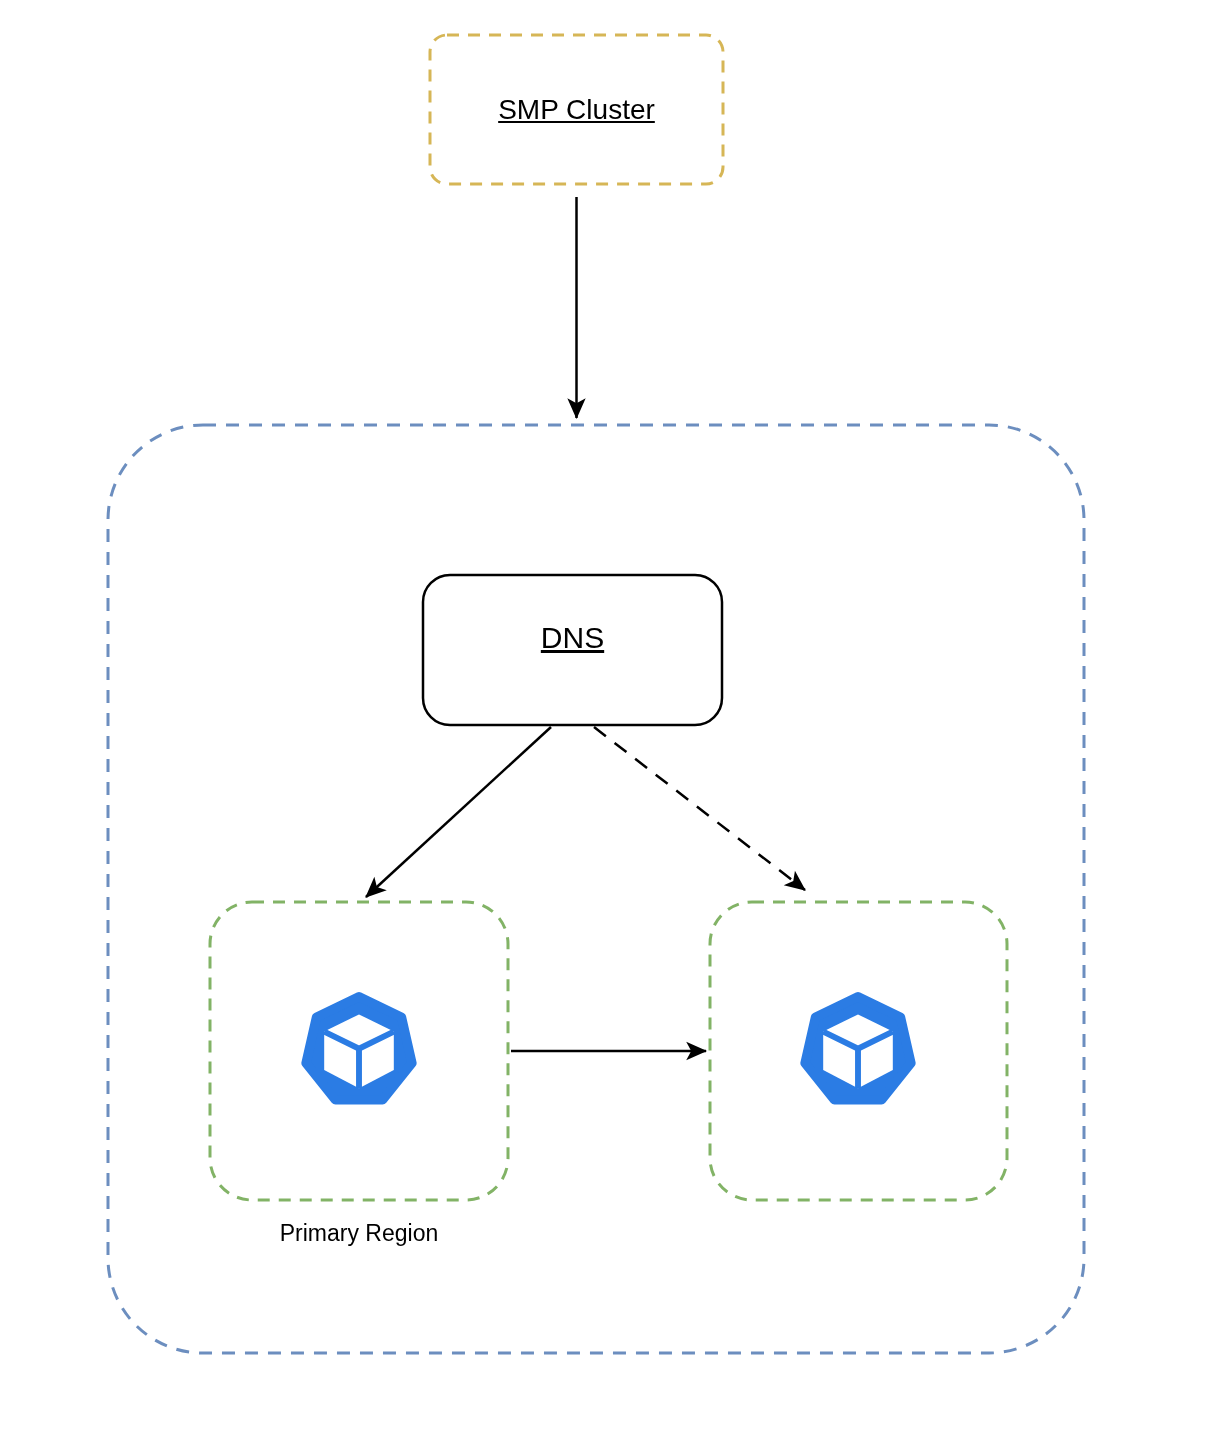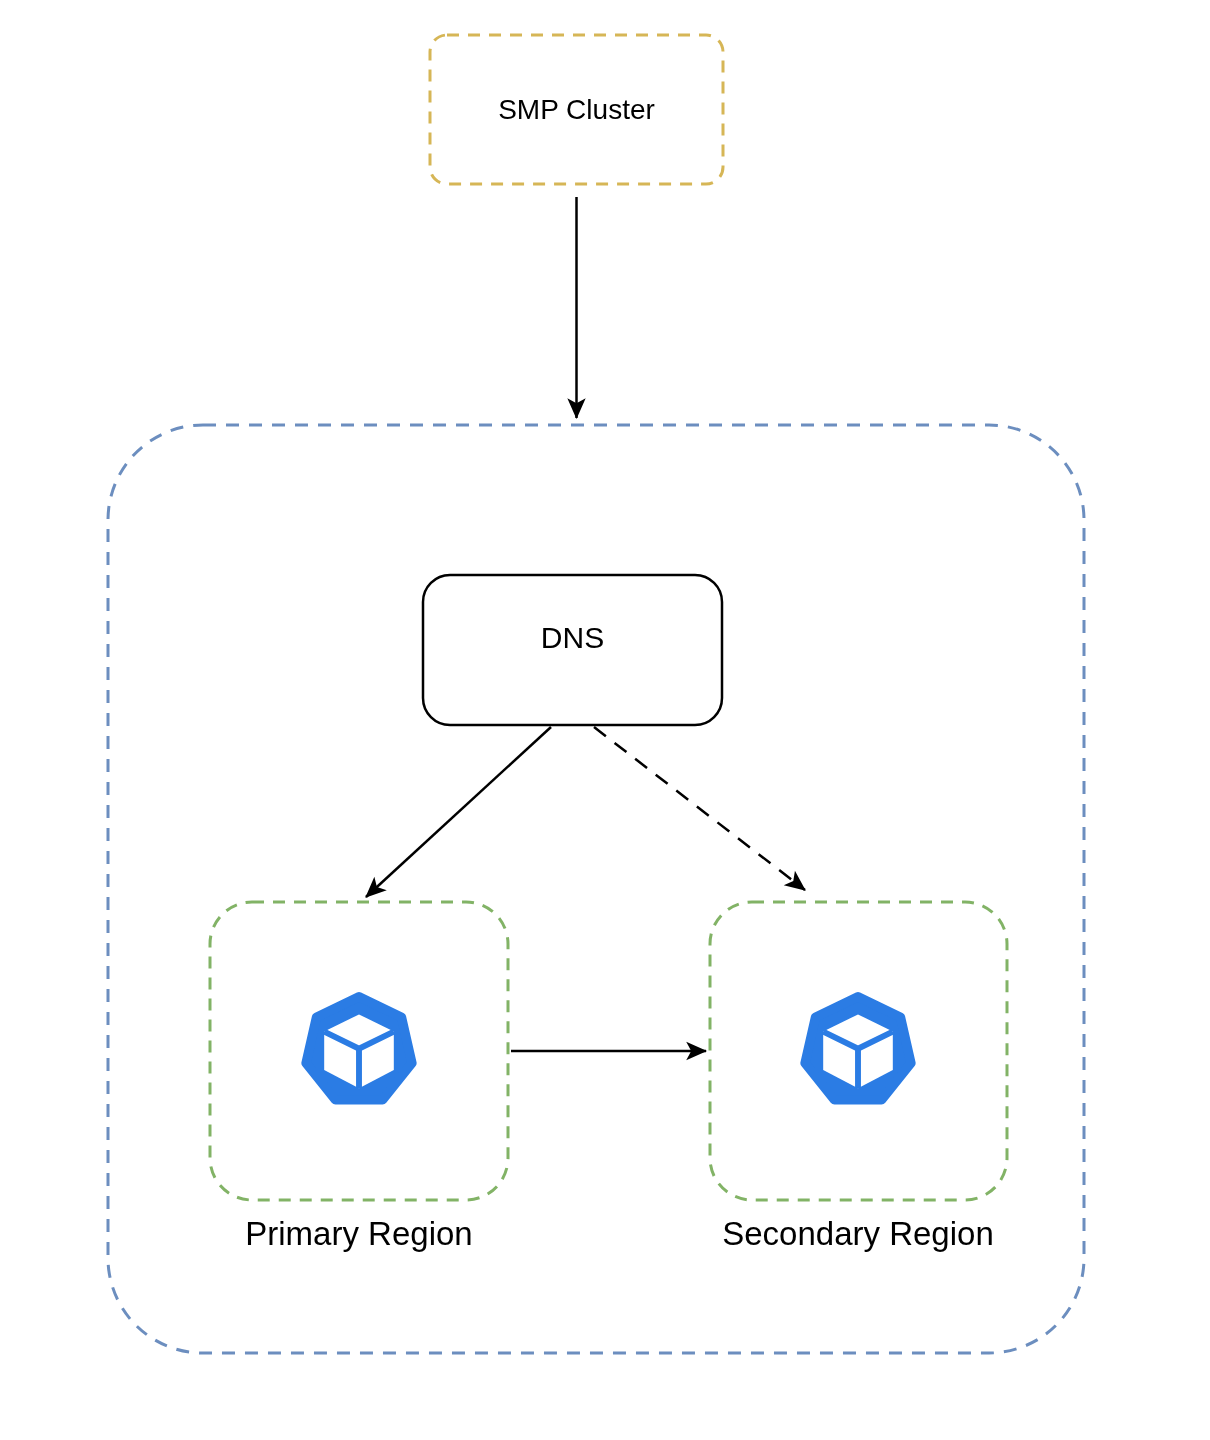--- a/index.html
+++ b/index.html
@@ -27,28 +27,29 @@
     position: absolute;
     left: 0; top: 0;
   }
   .node-label {
     position: absolute;
     display: flex;
     align-items: center;
     justify-content: center;
     text-align: center;
     color: #000;
+    text-decoration: underline;
   }
   .label-smp   { left: 430px; top: 35px;  width: 293px; height: 149px; font-size: 28px; }
   .label-dns   { left: 423px; top: 575px; width: 299px; height: 126px; font-size: 30px; }
   .label-region {
     position: absolute;
     width: 350px;
     text-align: center;
-    font-size: 33px;
+    font-size: 23px;
     line-height: 35px;
   }
   .label-primary   { left: 184px; top: 1216px; }
   .label-secondary { left: 683px; top: 1216px; }
 </style>
 </head>
 <body>
 
 <div class="canvas">
 
@@ -91,15 +92,14 @@
       <line x1="50" y1="48" x2="50" y2="81.5" stroke="var(--icon-blue)" stroke-width="5"></line>
     </g>
   </svg>
 
   <div class="node-label label-smp">SMP Cluster</div>
 
   <div class="node-label label-dns">DNS</div>
 
   <div class="label-region label-primary">Primary Region</div>
 
-  <div class="label-region label-secondary">Secondary Region</div>
 
 </div>
 
 </body></html>

